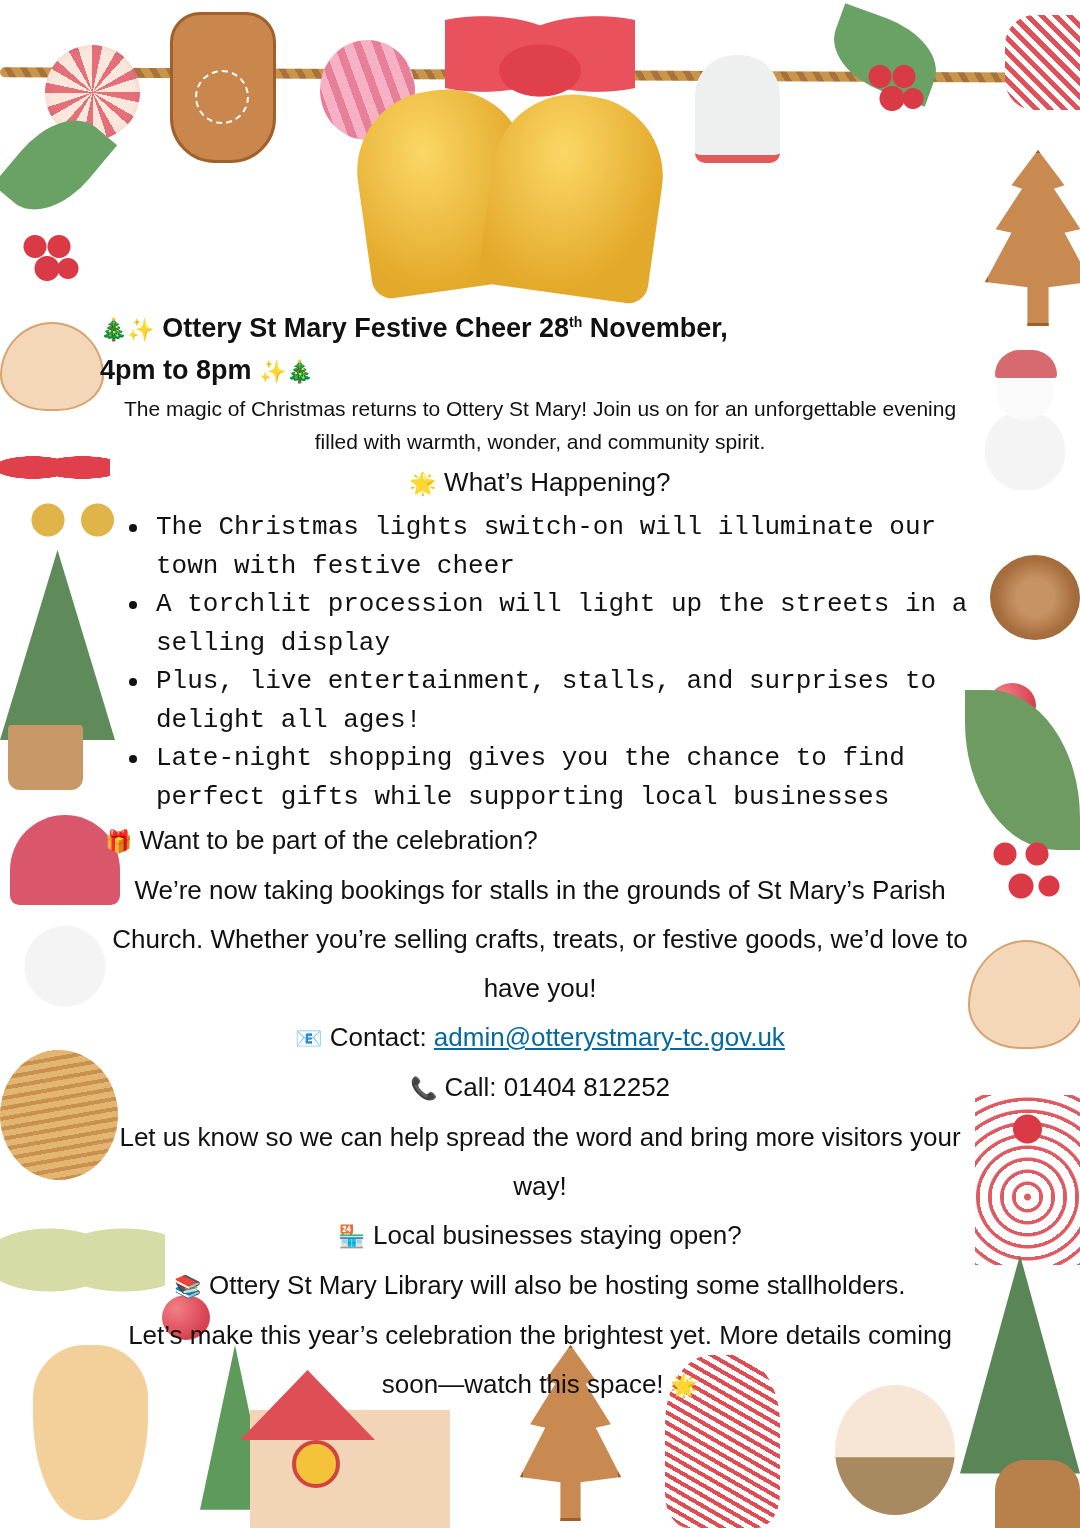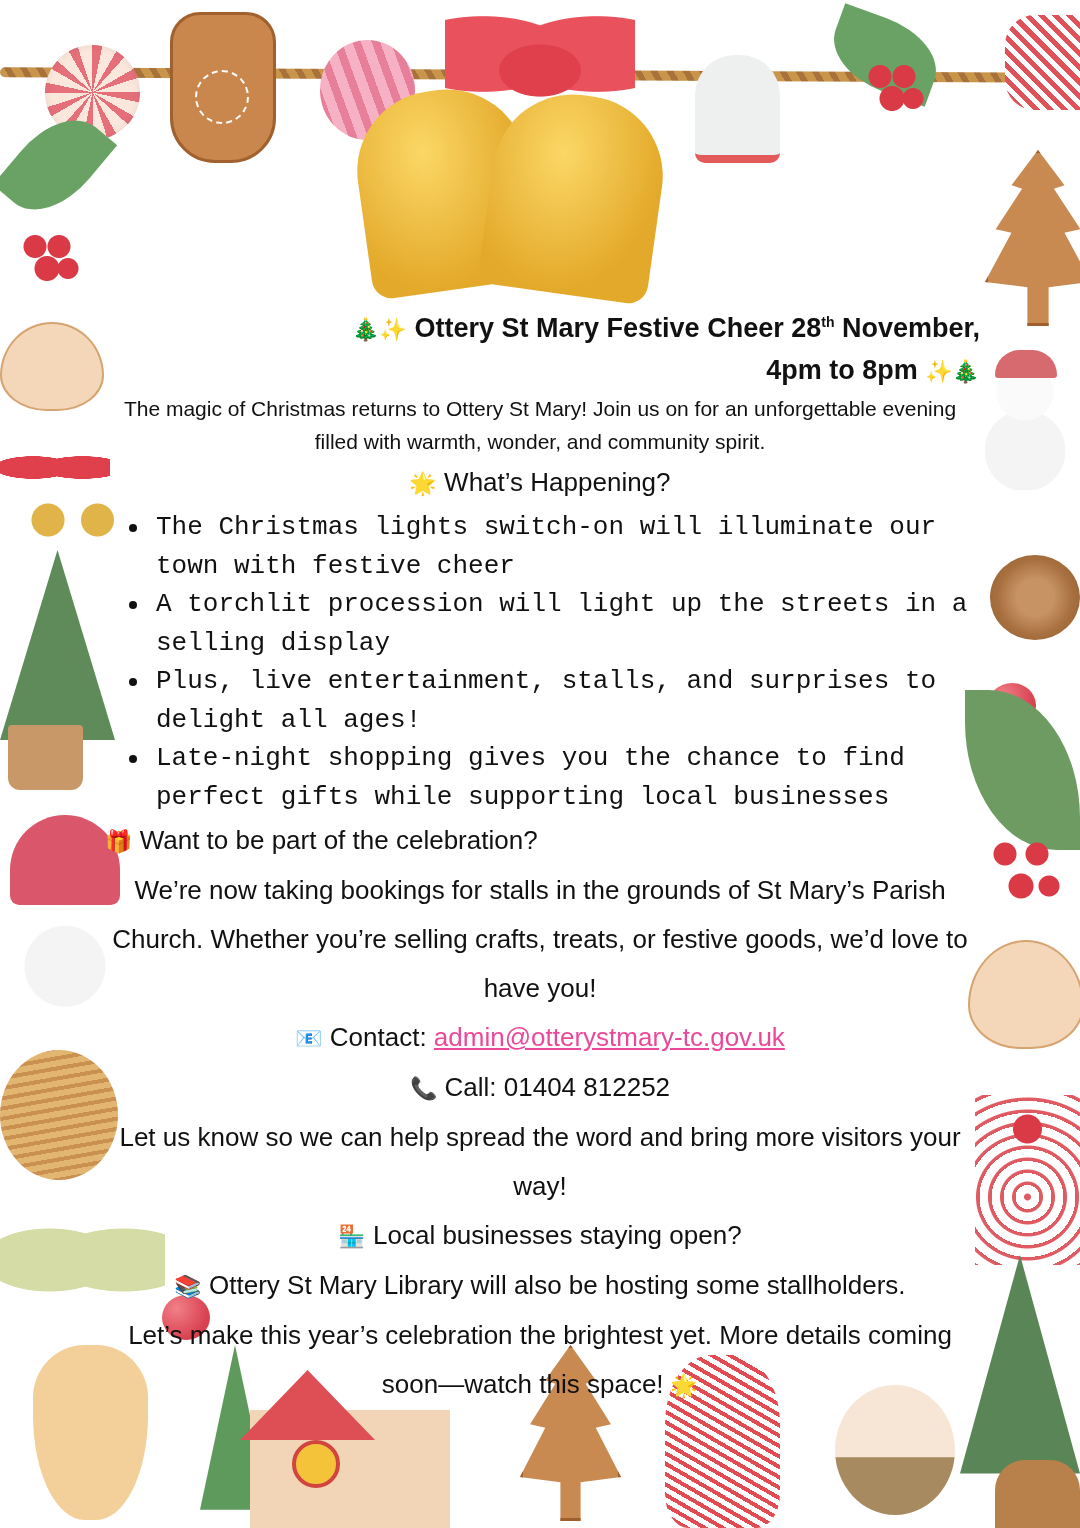--- a/index.html
+++ b/index.html
@@ -186,37 +186,37 @@
       left: 995px; top: 1460px; width: 85px; height: 68px; background: #b8804a; border-radius: 30px 30px 0 0;
     }
 
     
     .content {
       position: absolute; left: 100px; top: 308px; width: 880px;
       font-family: "Liberation Sans", sans-serif;
       font-stretch: condensed;
     }
     .title {
-      text-align: right; font-weight: bold; font-size: 27px; line-height: 40px;
+      text-align: left; font-weight: bold; font-size: 27px; line-height: 40px;
       margin: 0; color: #111;
     }
     .title sup { font-size: 14px; line-height: 0; }
     .centered { text-align: center; }
     .intro { font-size: 21px; line-height: 33px; margin: 0; text-align: center; }
     .line { font-size: 26px; line-height: 49px; margin: 0; }
     .bullets { list-style: none; margin: 0; padding: 0 0 0 26px; }
     .bullets li {
       position: relative; padding-left: 30px; font-size: 26px; line-height: 38.5px; font-family: Liberation Mono, monospace;
     }
     .bullets li::before {
       content: ""; position: absolute; left: 3px; top: 16px; width: 8px; height: 8px;
       border-radius: 50%; background: #111;
     }
     .emoji { font-family: "DejaVu Sans", sans-serif; font-size: 22px; }
-    .link { color: #ec4899; text-decoration: underline; }
+    .link { color: #0369a1; text-decoration: underline; }
     .leftish { padding-left: 5px; }
   </style>
 </head>
 <body>
 
 <div class="rope"></div>
 <div class="deco peppermint"></div>
 <div class="deco mitten"></div>
 <div class="deco ornament-pink"></div>
 <div class="deco bell bell1"></div>

